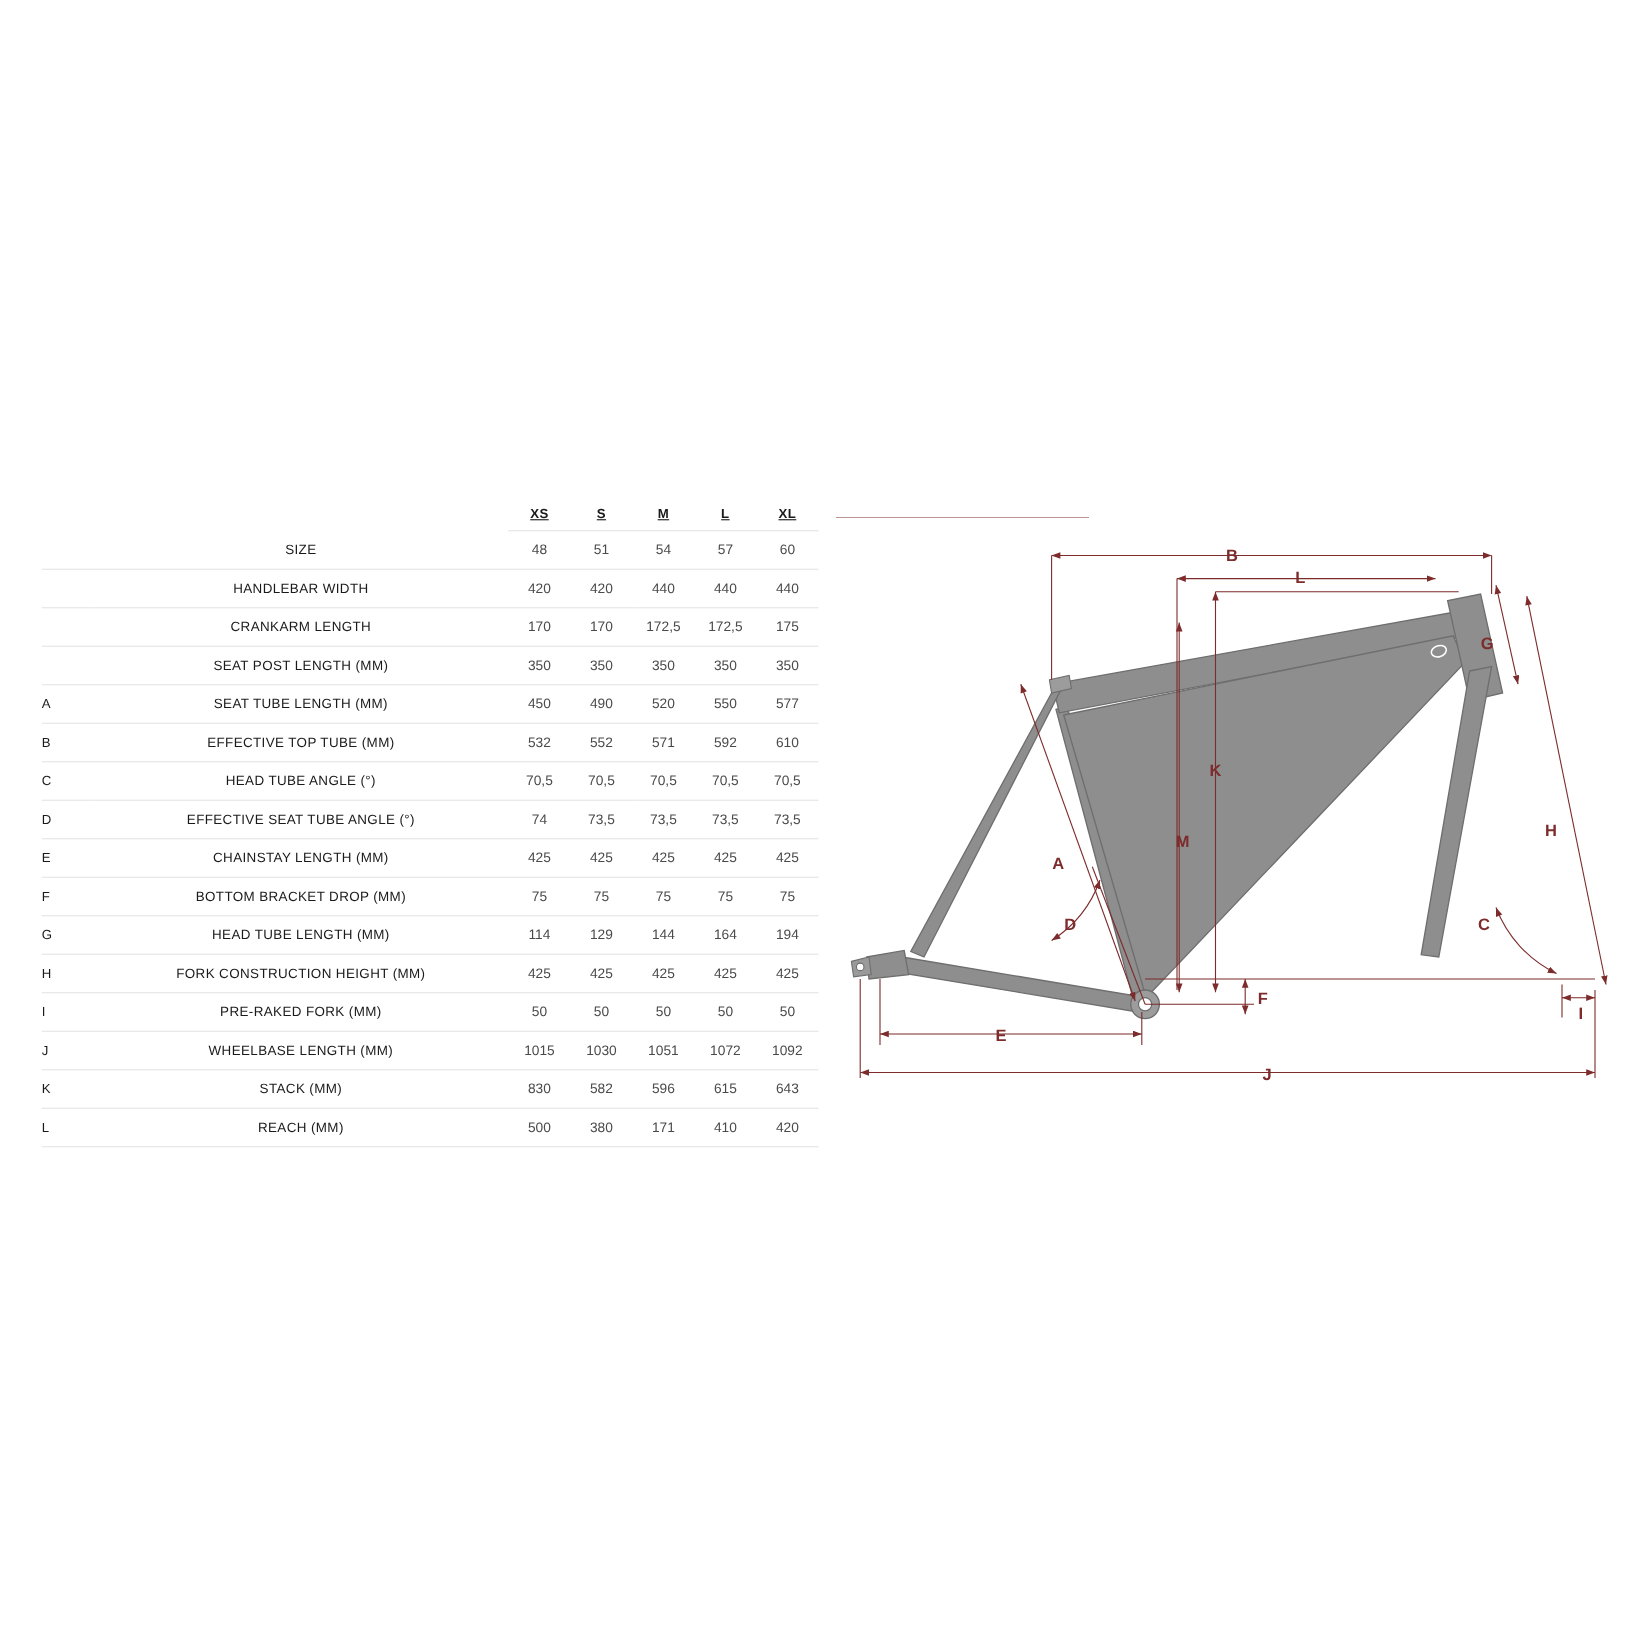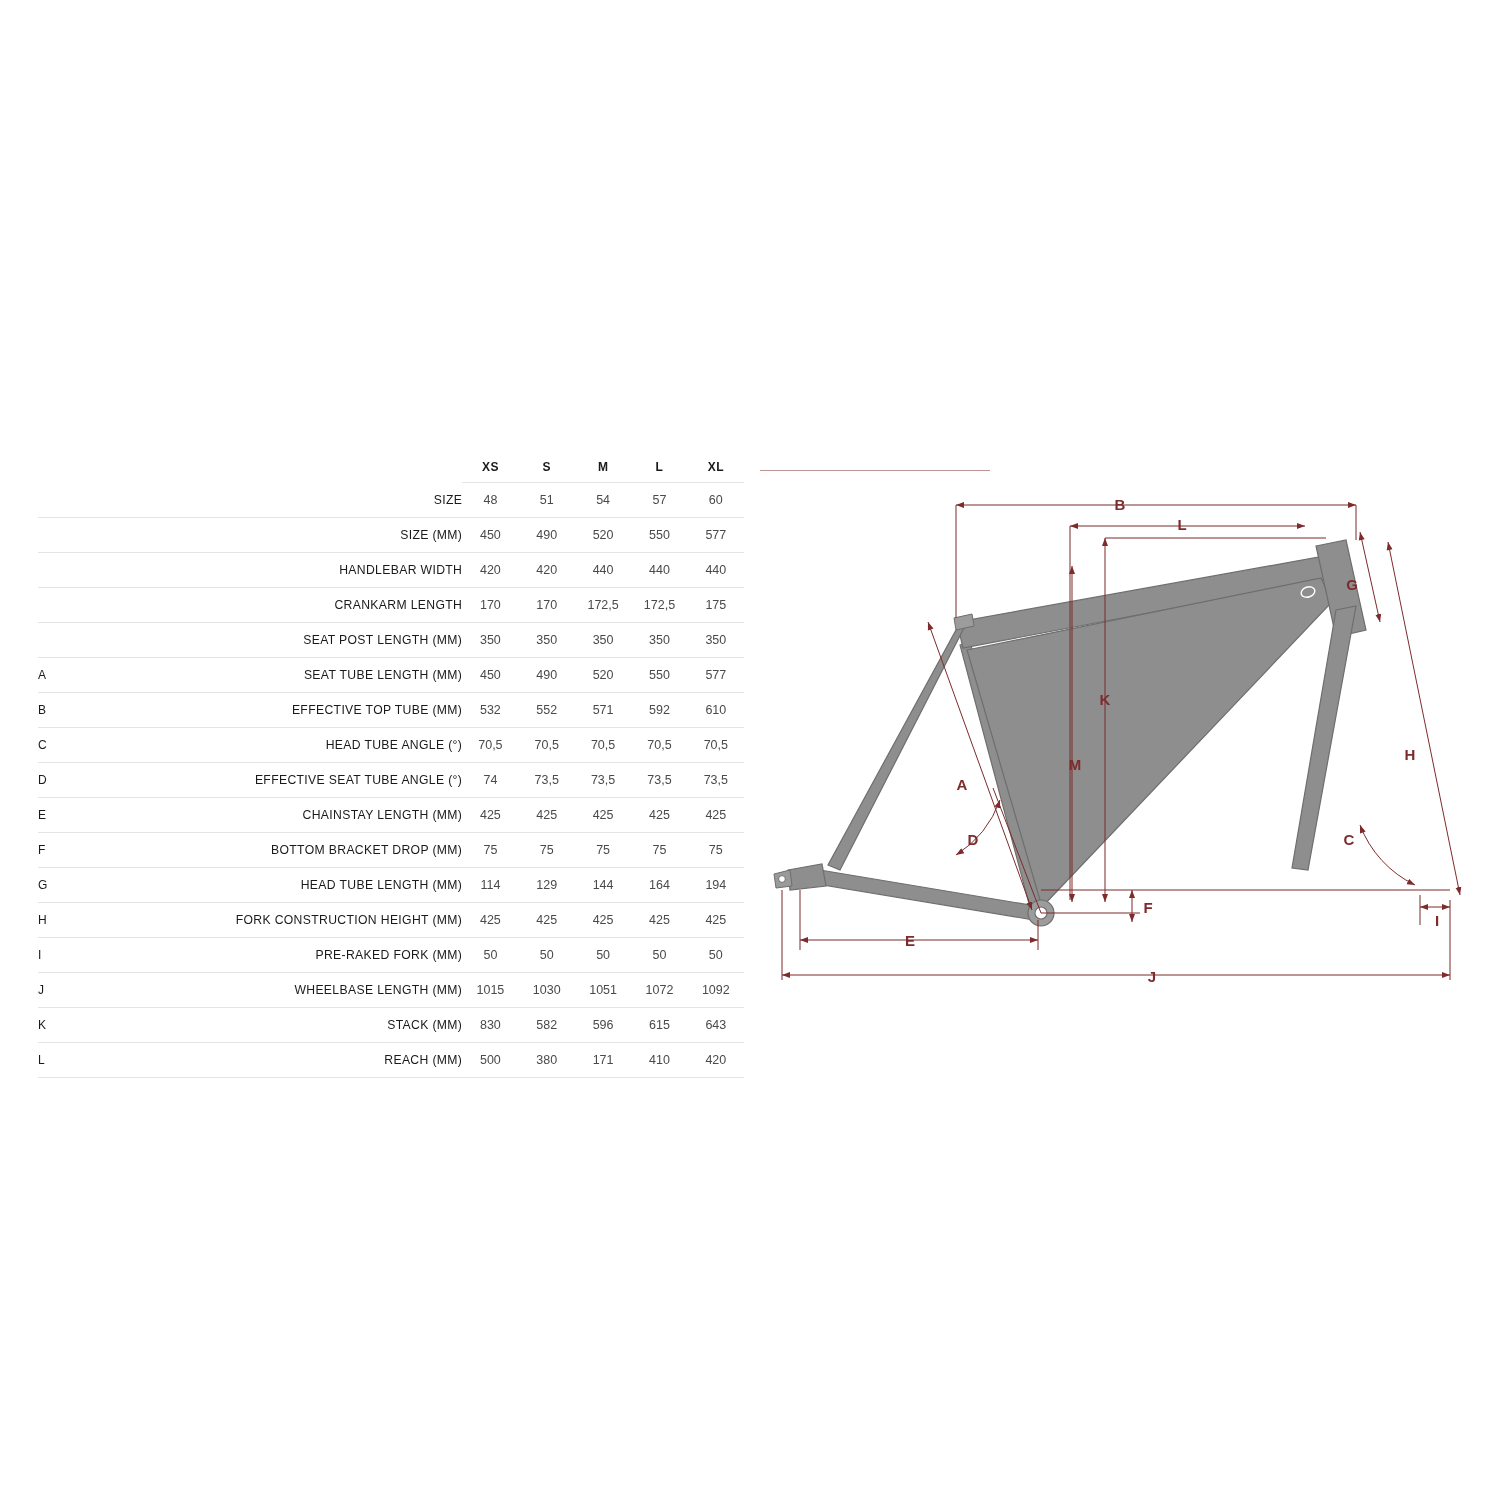--- a/index.html
+++ b/index.html
@@ -24,24 +24,24 @@
   #geo-table thead th{
     border-bottom:1px solid #e4e4e4;
     height:30px;
     font-size:12px;
     letter-spacing:.4px;
     font-weight:bold;
     color:#1a1a1a;
   }
   #geo-table thead tr th.blank{border-bottom:none;}
   .col-key{width:44px;text-align:left;padding-left:8px;font-weight:bold;font-size:12px;letter-spacing:.5px;}
-  .col-label{width:355px;text-align:right;font-weight:bold;font-size:12.2px;letter-spacing:.35px;text-transform:uppercase;}
+  .col-label{width:355px;text-align:center;font-weight:bold;font-size:12.2px;letter-spacing:.35px;text-transform:uppercase;}
   .col-val{width:53px;text-align:center;color:#4a4a4a;font-size:12.5px;}
   #geo-table tbody tr:last-child td{border-bottom:1px solid #e4e4e4;}
-  .hdr-val{width:53px;}
+  .hdr-val{width:53px;text-decoration:underline;}
 
   
   #diagram{
     position:absolute;
     left:760px; top:470px;
     width:710px; height:540px;
   }
   #diagram svg{display:block;}
 </style>
 </head>
@@ -61,29 +61,20 @@
   </thead>
   <tbody>
     <tr>
       <td class="col-key"></td>
       <td class="col-label">SIZE</td>
       <td class="col-val">48</td>
       <td class="col-val">51</td>
       <td class="col-val">54</td>
       <td class="col-val">57</td>
       <td class="col-val">60</td>
-    </tr>
-    <tr>
-      <td class="col-key"></td>
-      <td class="col-label">SIZE (MM)</td>
-      <td class="col-val">450</td>
-      <td class="col-val">490</td>
-      <td class="col-val">520</td>
-      <td class="col-val">550</td>
-      <td class="col-val">577</td>
     </tr>
     <tr>
       <td class="col-key"></td>
       <td class="col-label">HANDLEBAR WIDTH</td>
       <td class="col-val">420</td>
       <td class="col-val">420</td>
       <td class="col-val">440</td>
       <td class="col-val">440</td>
       <td class="col-val">440</td>
     </tr>

